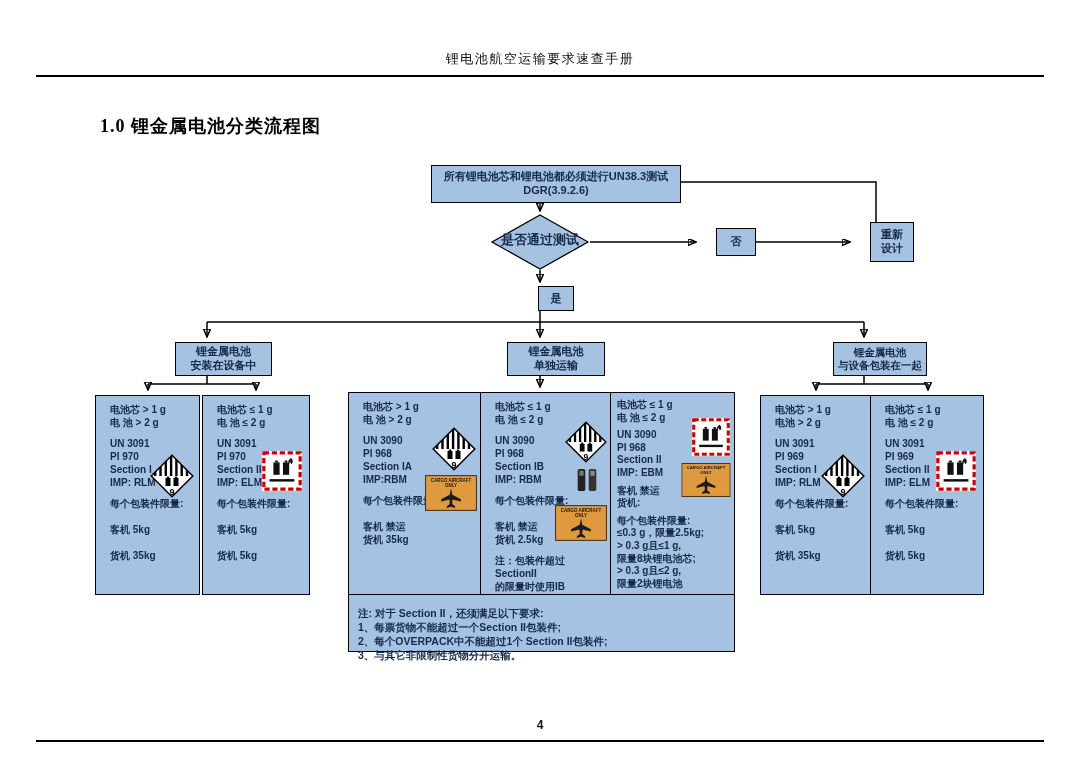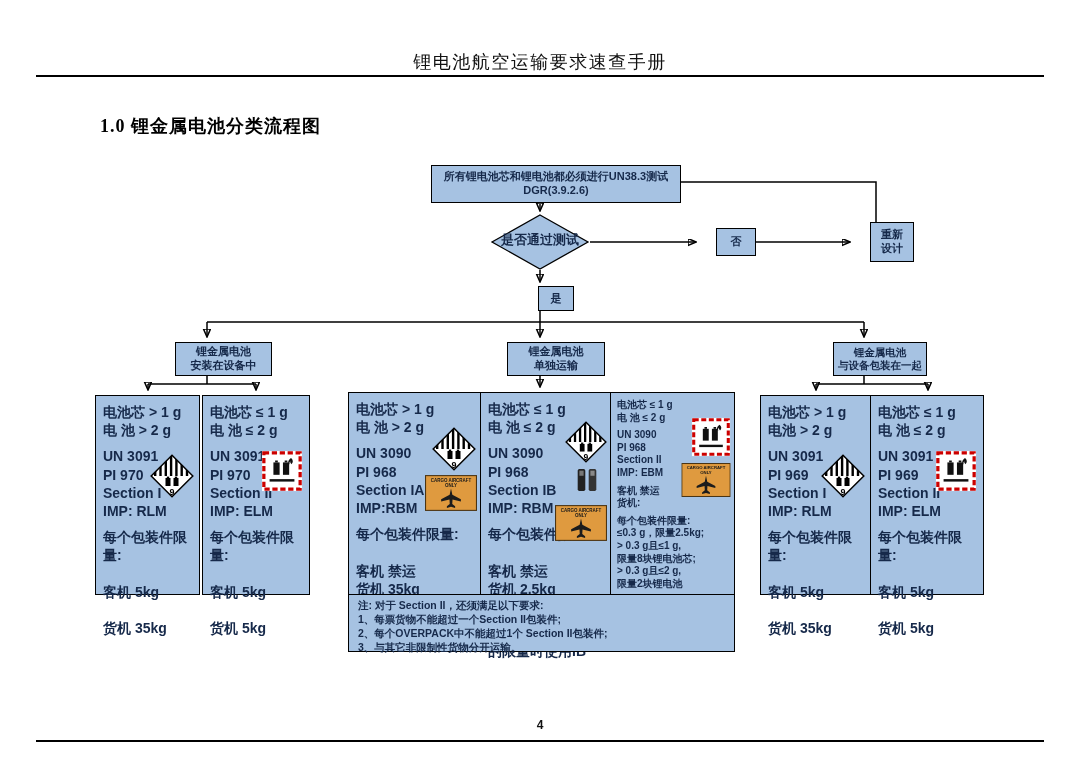--- a/index.html
+++ b/index.html
@@ -1,20 +1,20 @@
 <!DOCTYPE html>
 <html lang="zh"><head>
 <meta charset="utf-8">
 <style>
   html,body{margin:0;padding:0;background:#fff;}
   .page{position:relative;width:1080px;height:764px;background:#ffffff;overflow:hidden;
         font-family:"Liberation Sans",sans-serif;}
   
   .doc-header{position:absolute;top:50px;left:0;width:100%;text-align:center;
-      font-family:Liberation Mono, monospace;font-size:18px;color:#111;letter-spacing:1.5px;}
+      font-family:Liberation Mono, monospace;font-size:13px;color:#111;letter-spacing:1.5px;}
   .header-rule{position:absolute;top:75px;left:36px;right:36px;border-top:2px solid #000;}
   .section-title{position:absolute;top:114px;left:100px;font-family:"Liberation Serif",serif;
       font-size:18px;font-weight:bold;color:#000;letter-spacing:1px;}
   .footer-rule{position:absolute;top:740px;left:36px;right:36px;border-top:2px solid #000;}
   .page-num{position:absolute;top:718px;left:0;width:100%;text-align:center;
       font-weight:bold;font-size:12px;color:#111;}
   
   .connectors{position:absolute;left:0;top:0;pointer-events:none;}
   .connectors path{stroke:#000;stroke-width:1.5;fill:none;}
   
@@ -25,33 +25,33 @@
   .no{left:700px;top:228px;width:40px;height:28px;}
   .redesign{left:854px;top:222px;width:44px;height:40px;}
   .yes{left:522px;top:286px;width:36px;height:25px;}
   .decision-label{position:absolute;left:490px;top:231px;width:100px;text-align:center;
       font-weight:bold;font-size:13px;color:#16294a;}
   .bh-left{left:159px;top:342px;width:97px;height:34px;}
   .bh-mid{left:491px;top:342px;width:98px;height:34px;}
   .bh-right{left:817px;top:342px;width:94px;height:34px;font-size:10.5px;}
   
   .cell{position:absolute;background:#a6c2e2;border:1px solid #000;box-sizing:border-box;
-      padding:7px 7px;font-weight:bold;font-size:14px;color:#16294a;line-height:1.3;}
+      padding:7px 14px;font-weight:bold;font-size:10px;color:#16294a;line-height:1.3;}
   .cell .blk{white-space:pre-line;margin-bottom:8px;}
   .cell .blk:last-child{margin-bottom:0;}
   .cell-l1{left:95px;top:395px;width:105px;height:200px;}
   .cell-l2{left:202px;top:395px;width:108px;height:200px;}
   .cell-m1{left:348px;top:392px;width:133px;height:203px;}
   .cell-m2{left:480px;top:392px;width:131px;height:203px;}
   .cell-m3{left:610px;top:392px;width:125px;height:203px;font-size:10px;line-height:1.26;padding:6px 6px;}
   .cell-m3 .blk{margin-bottom:5px;}
   .cell-r1{left:760px;top:395px;width:111px;height:200px;}
   .cell-r2{left:870px;top:395px;width:114px;height:200px;}
   .note-m{position:absolute;left:348px;top:594px;width:387px;height:58px;background:#a6c2e2;
-      border:1px solid #000;box-sizing:border-box;padding:4px 9px;font-weight:bold;font-size:10.5px;
+      border:1px solid #000;box-sizing:border-box;padding:12px 9px;font-weight:bold;font-size:10.5px;
       color:#16294a;line-height:1.33;white-space:pre-line;}
   
   .icn{position:absolute;line-height:0;}
   .cell-l1 .ic-a{top:58px;right:5px;}
   .cell-l2 .ic-a{top:54px;right:6px;}
   .cell-m1 .ic-a{top:34px;right:4px;}
   .cell-m1 .ic-b{top:82px;right:3px;}
   .cell-m2 .ic-a{top:28px;right:3px;}
   .cell-m2 .ic-c{top:74px;right:12px;}
   .cell-m2 .ic-b{top:112px;right:3px;}

